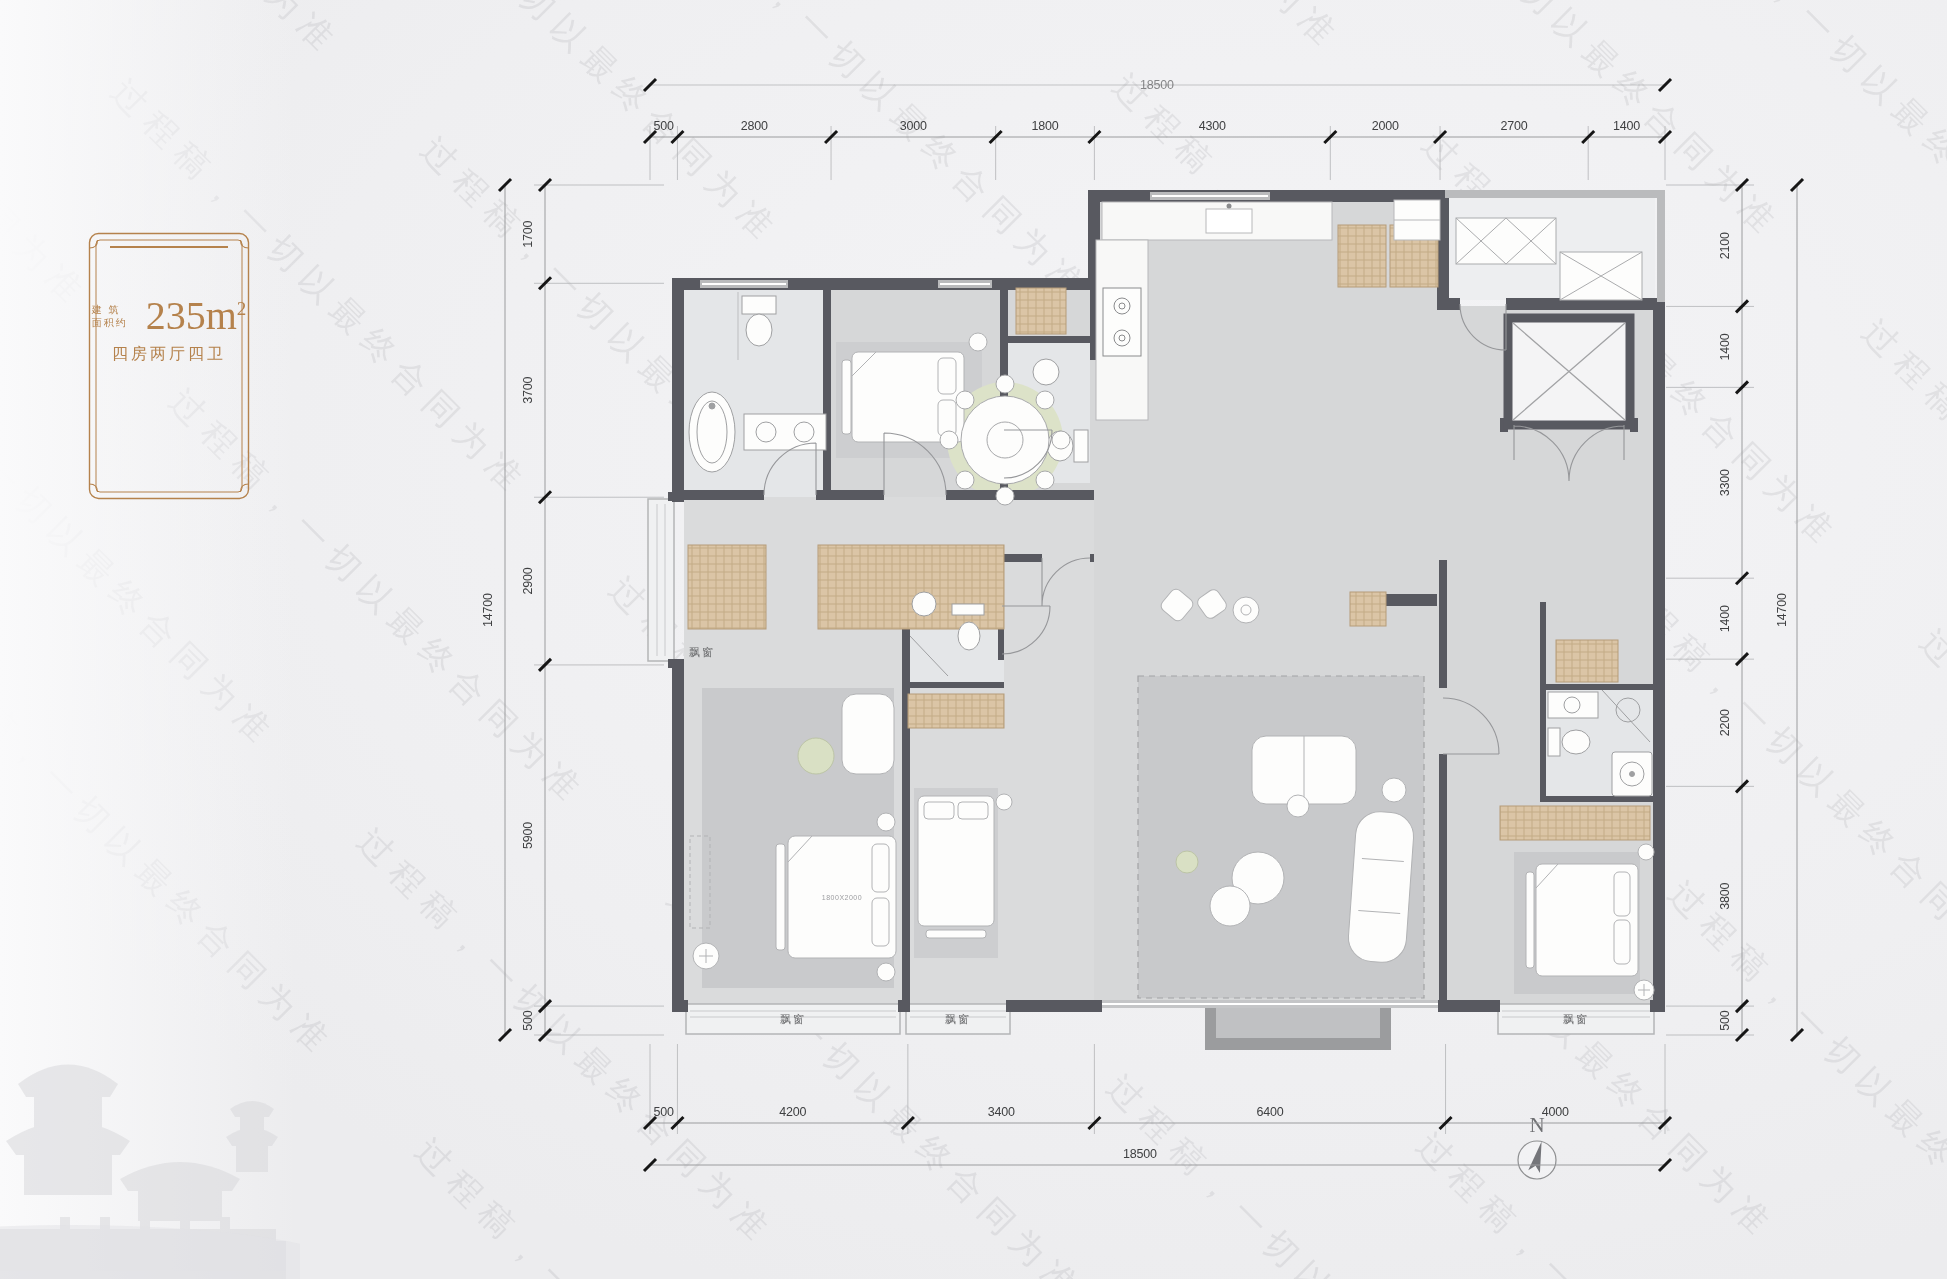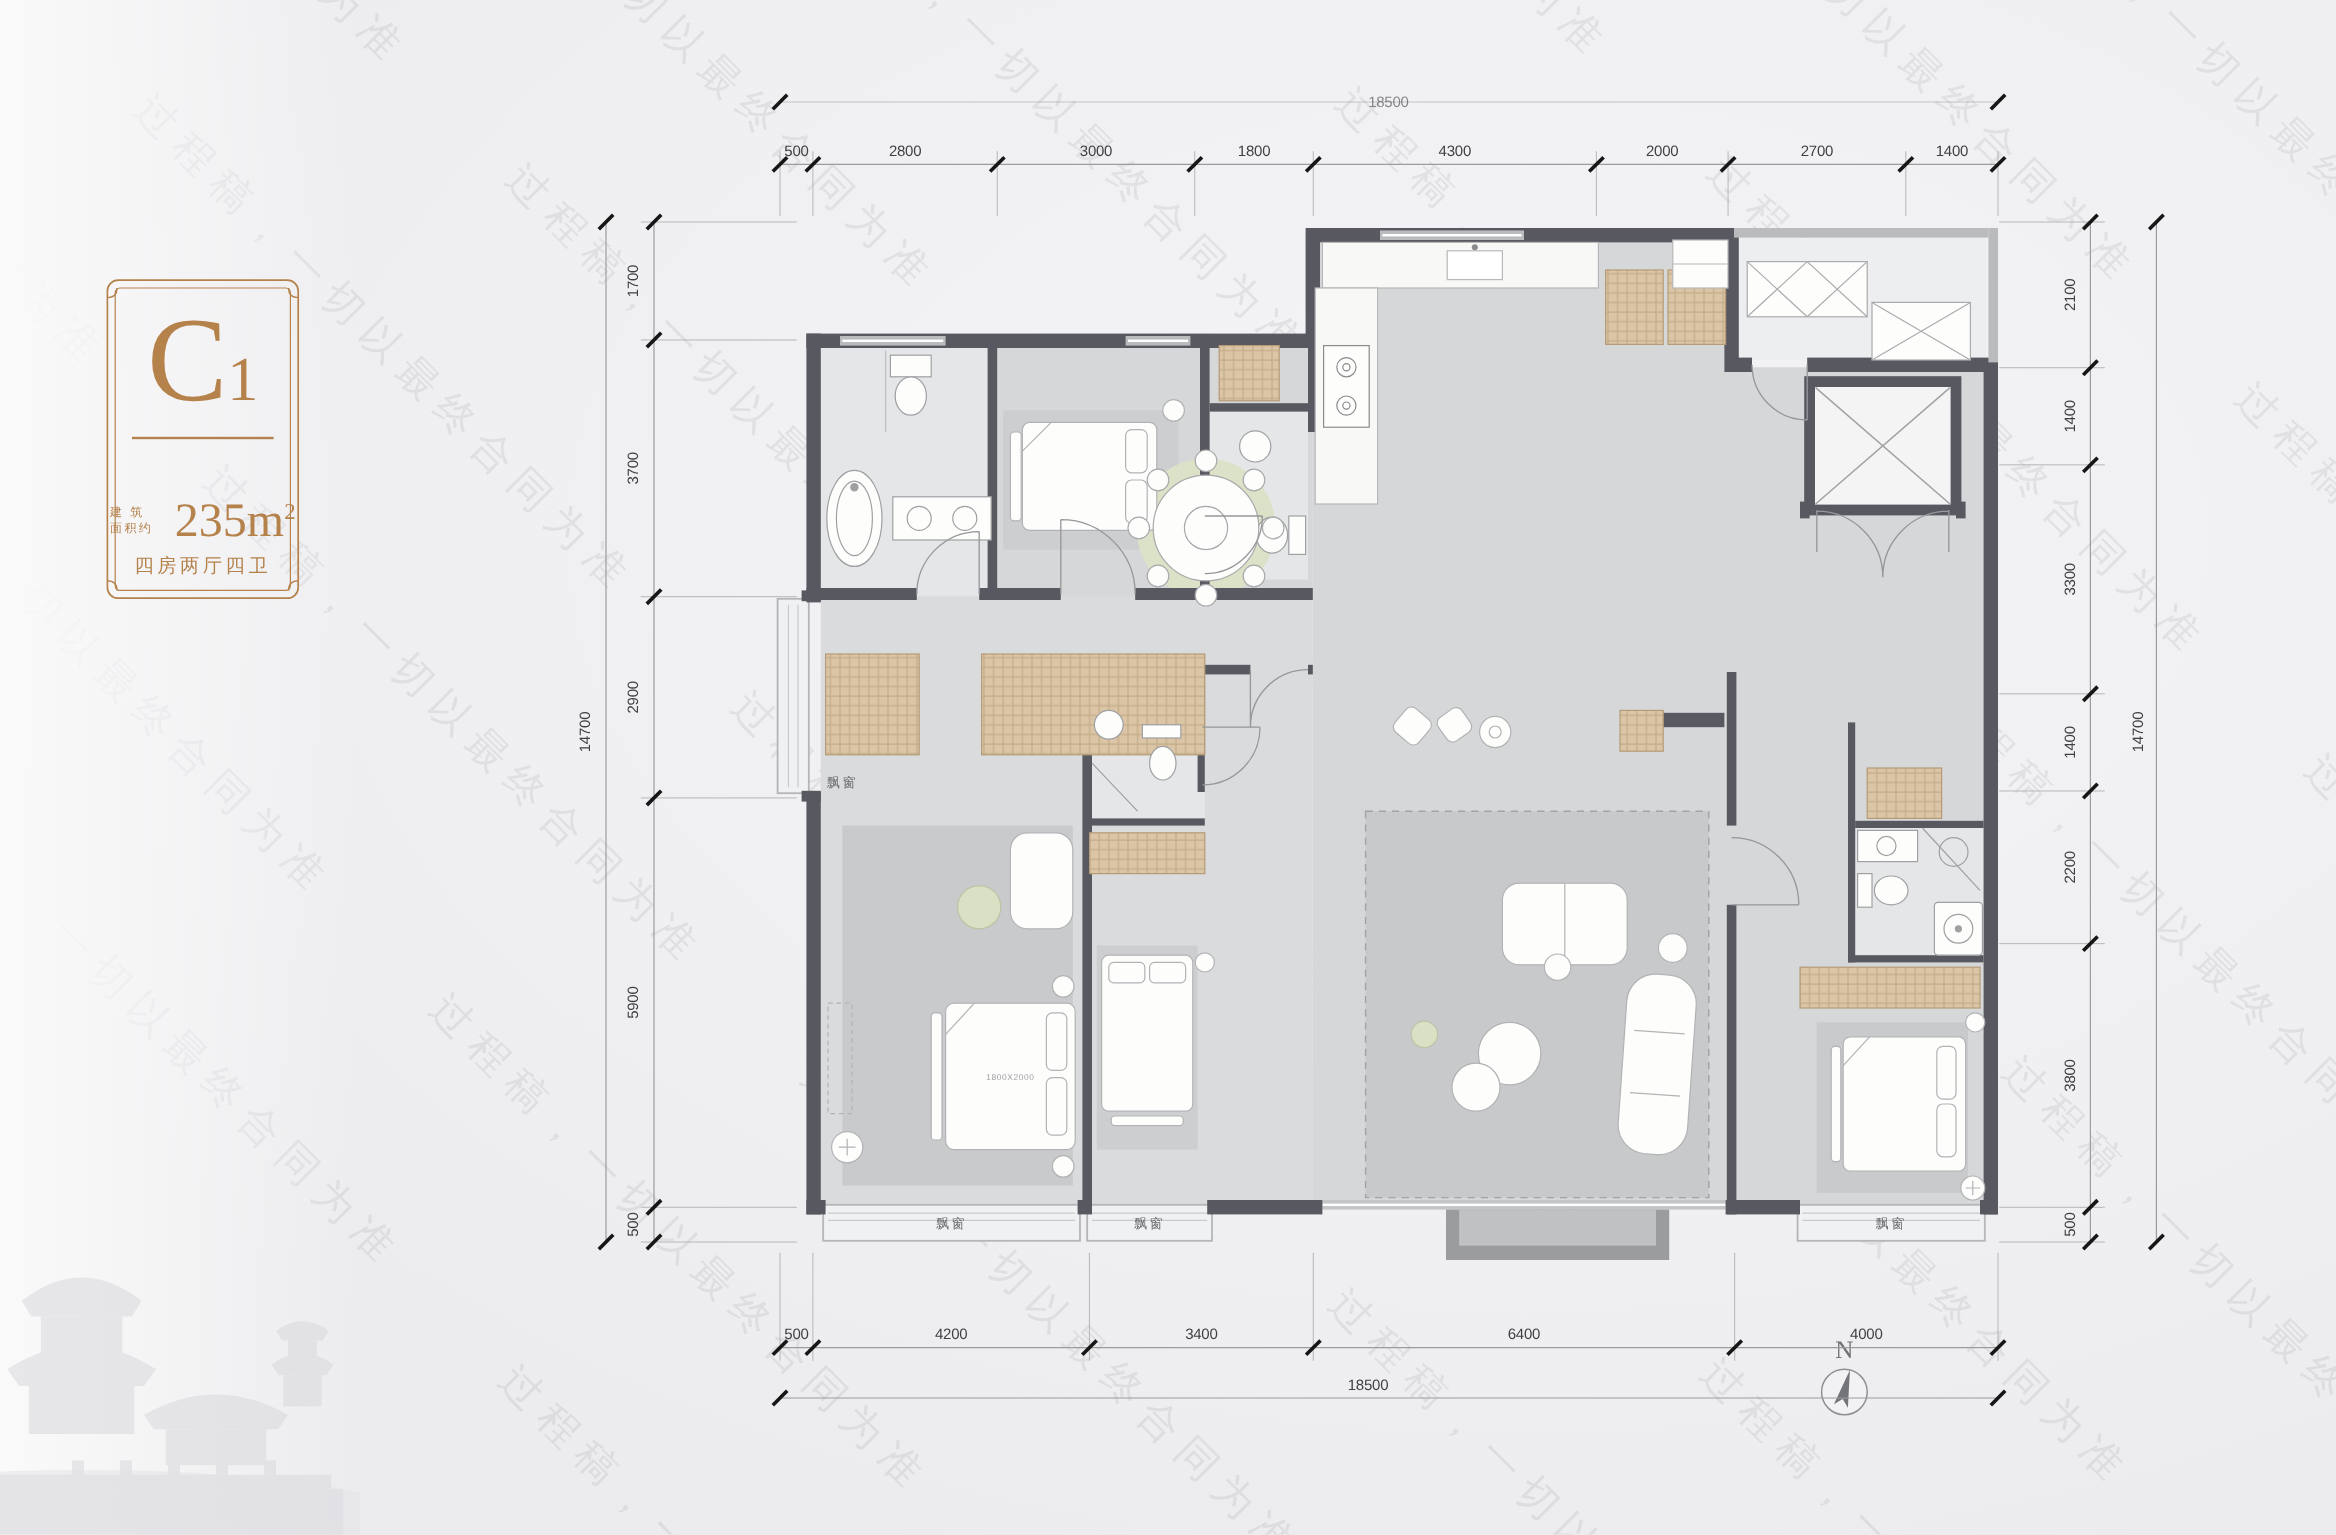--- a/index.html
+++ b/index.html
@@ -81,21 +81,20 @@
     <ellipse cx="70" cy="424" rx="290" ry="48" fill="#e2e2e5" opacity="0.5"></ellipse>
   </svg>
 
   <div class="badge">
     <svg class="frame" width="162" height="268" viewBox="0 0 162 268">
       <rect x="1.5" y="1.5" width="159" height="265" rx="9" fill="none" stroke="#b5824c" stroke-width="1.4"></rect>
       <rect x="8" y="8" width="146" height="252" rx="4" fill="none" stroke="#b5824c" stroke-width="1"></rect>
       <path d="M1.5,16 q8,0 8,-8 M160.5,16 q-8,0 -8,-8 M1.5,252 q8,0 8,8 M160.5,252 q-8,0 -8,8" fill="none" stroke="#b5824c" stroke-width="1.2"></path>
     </svg>
     <div class="badge-inner">
-      <div class="unit-code"><span class="c">C</span><span class="one">1</span></div>
       <div class="badge-divider"></div>
       <div class="area-row">
         <div class="area-prefix">
           <div>建 筑</div>
           <div>面积约</div>
         </div>
         <div class="area-num"><span>235m</span><sup>2</sup></div>
       </div>
       <div class="layout-type">四房两厅四卫</div>
     </div>

